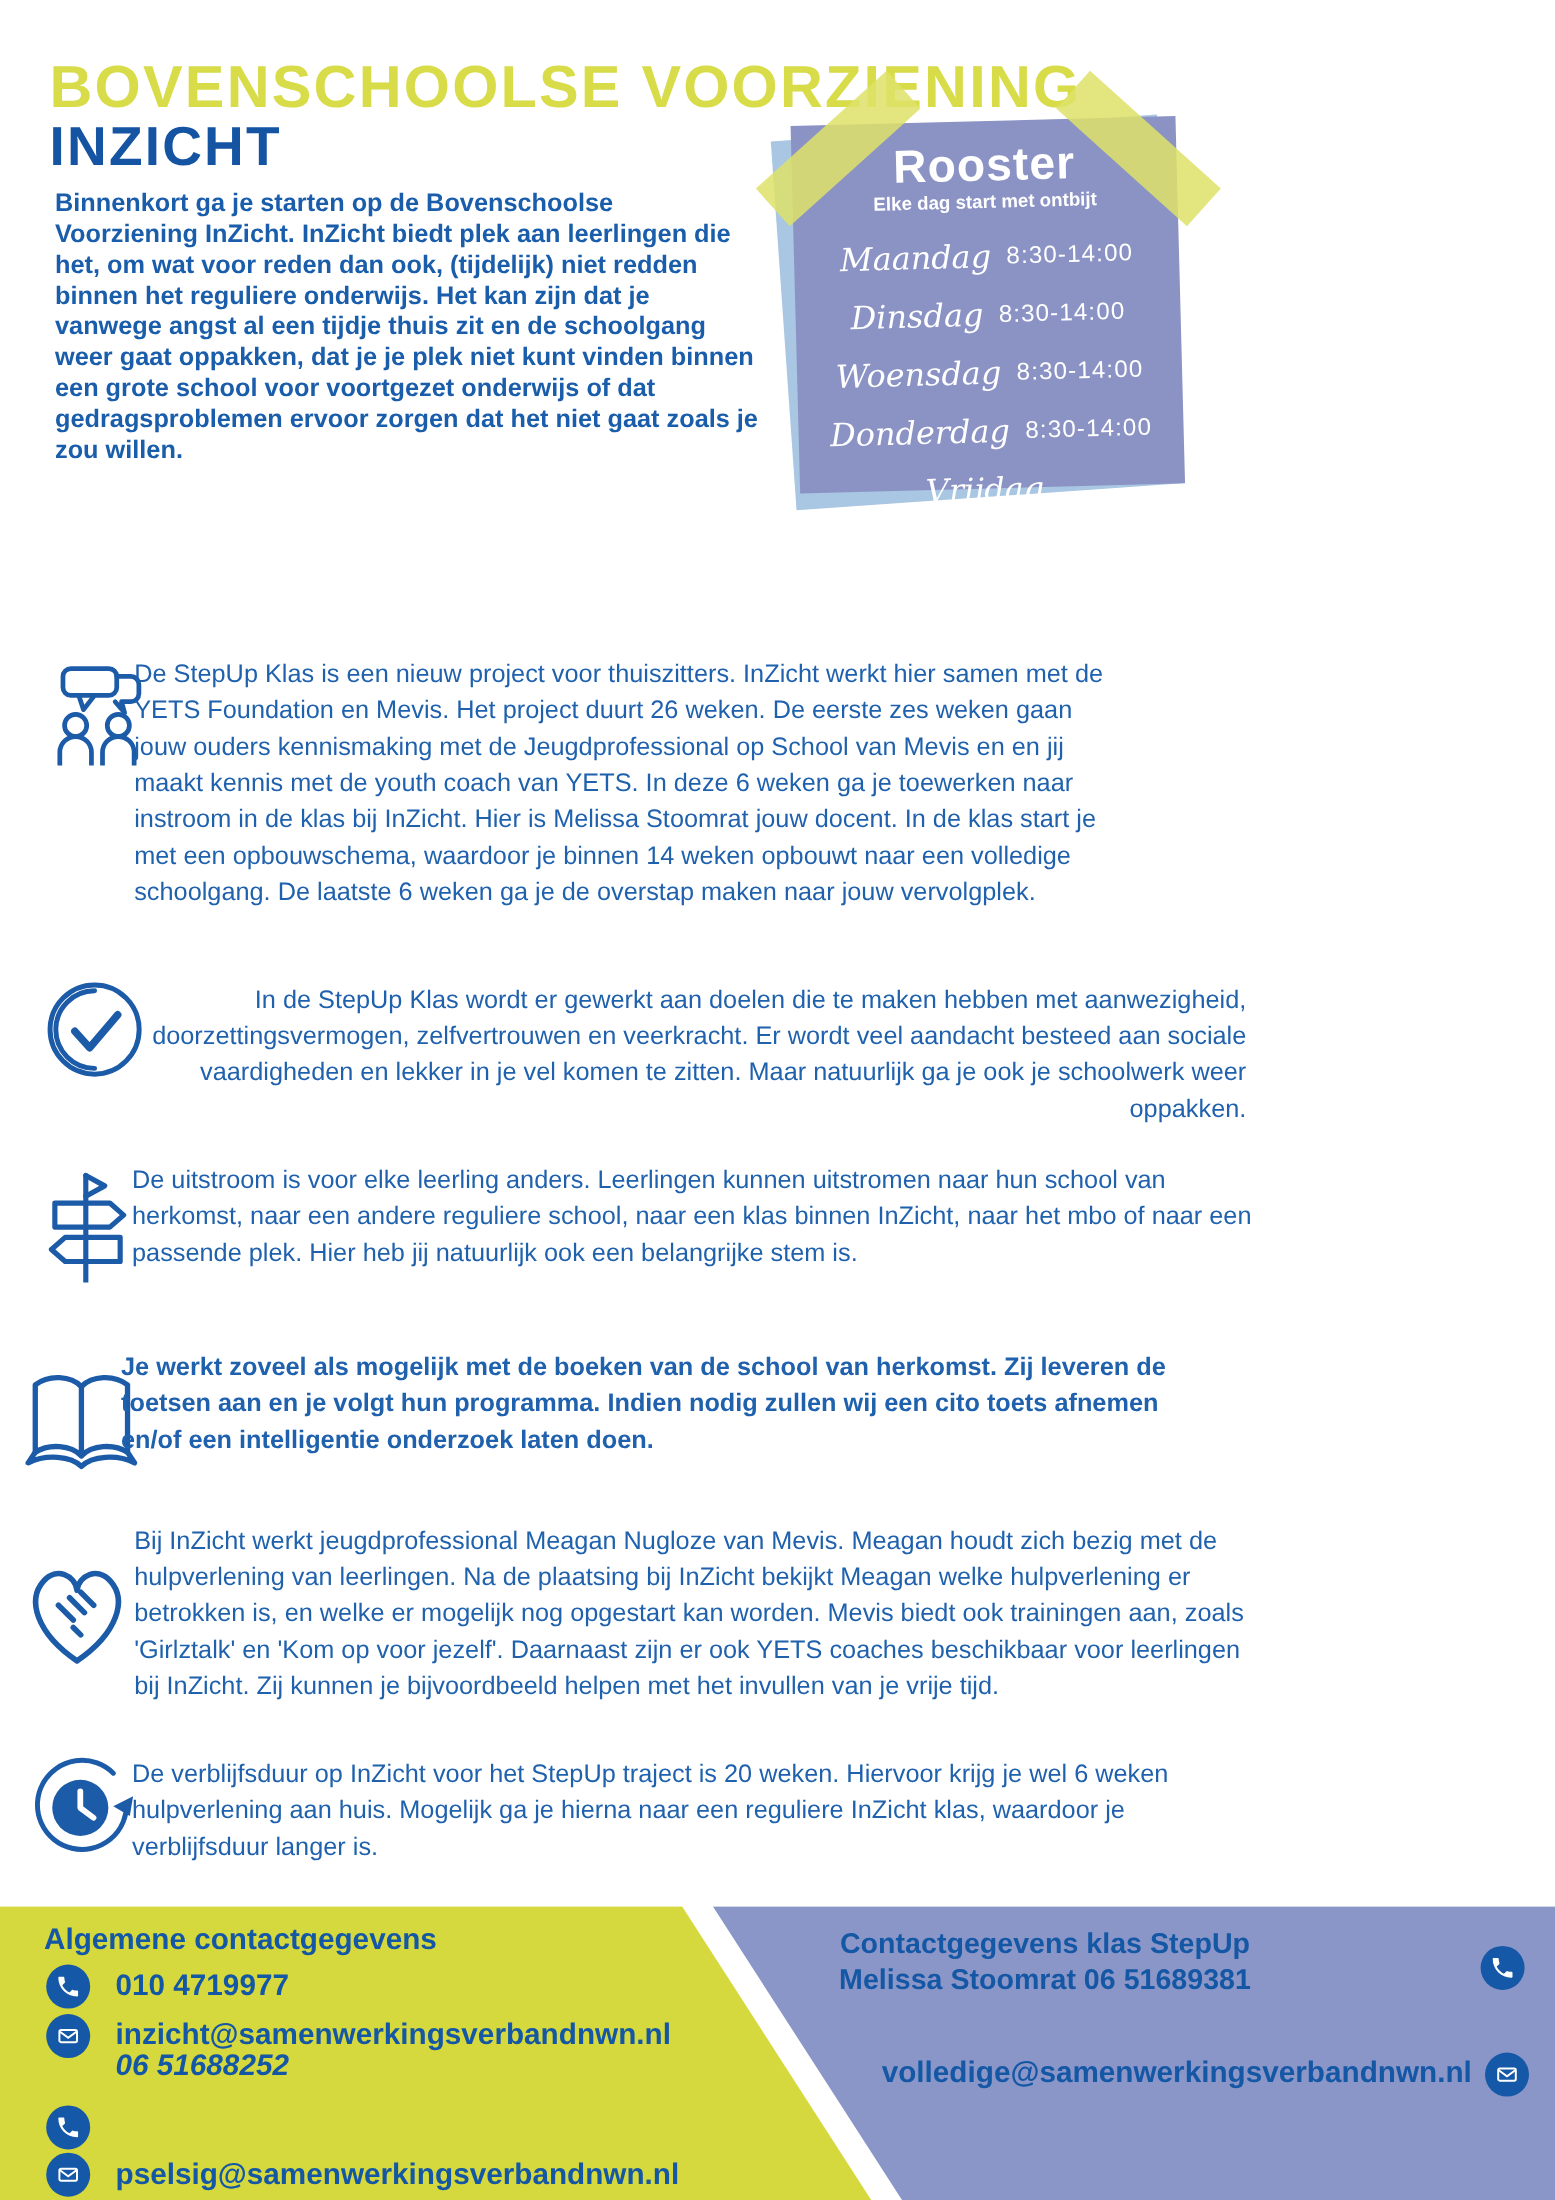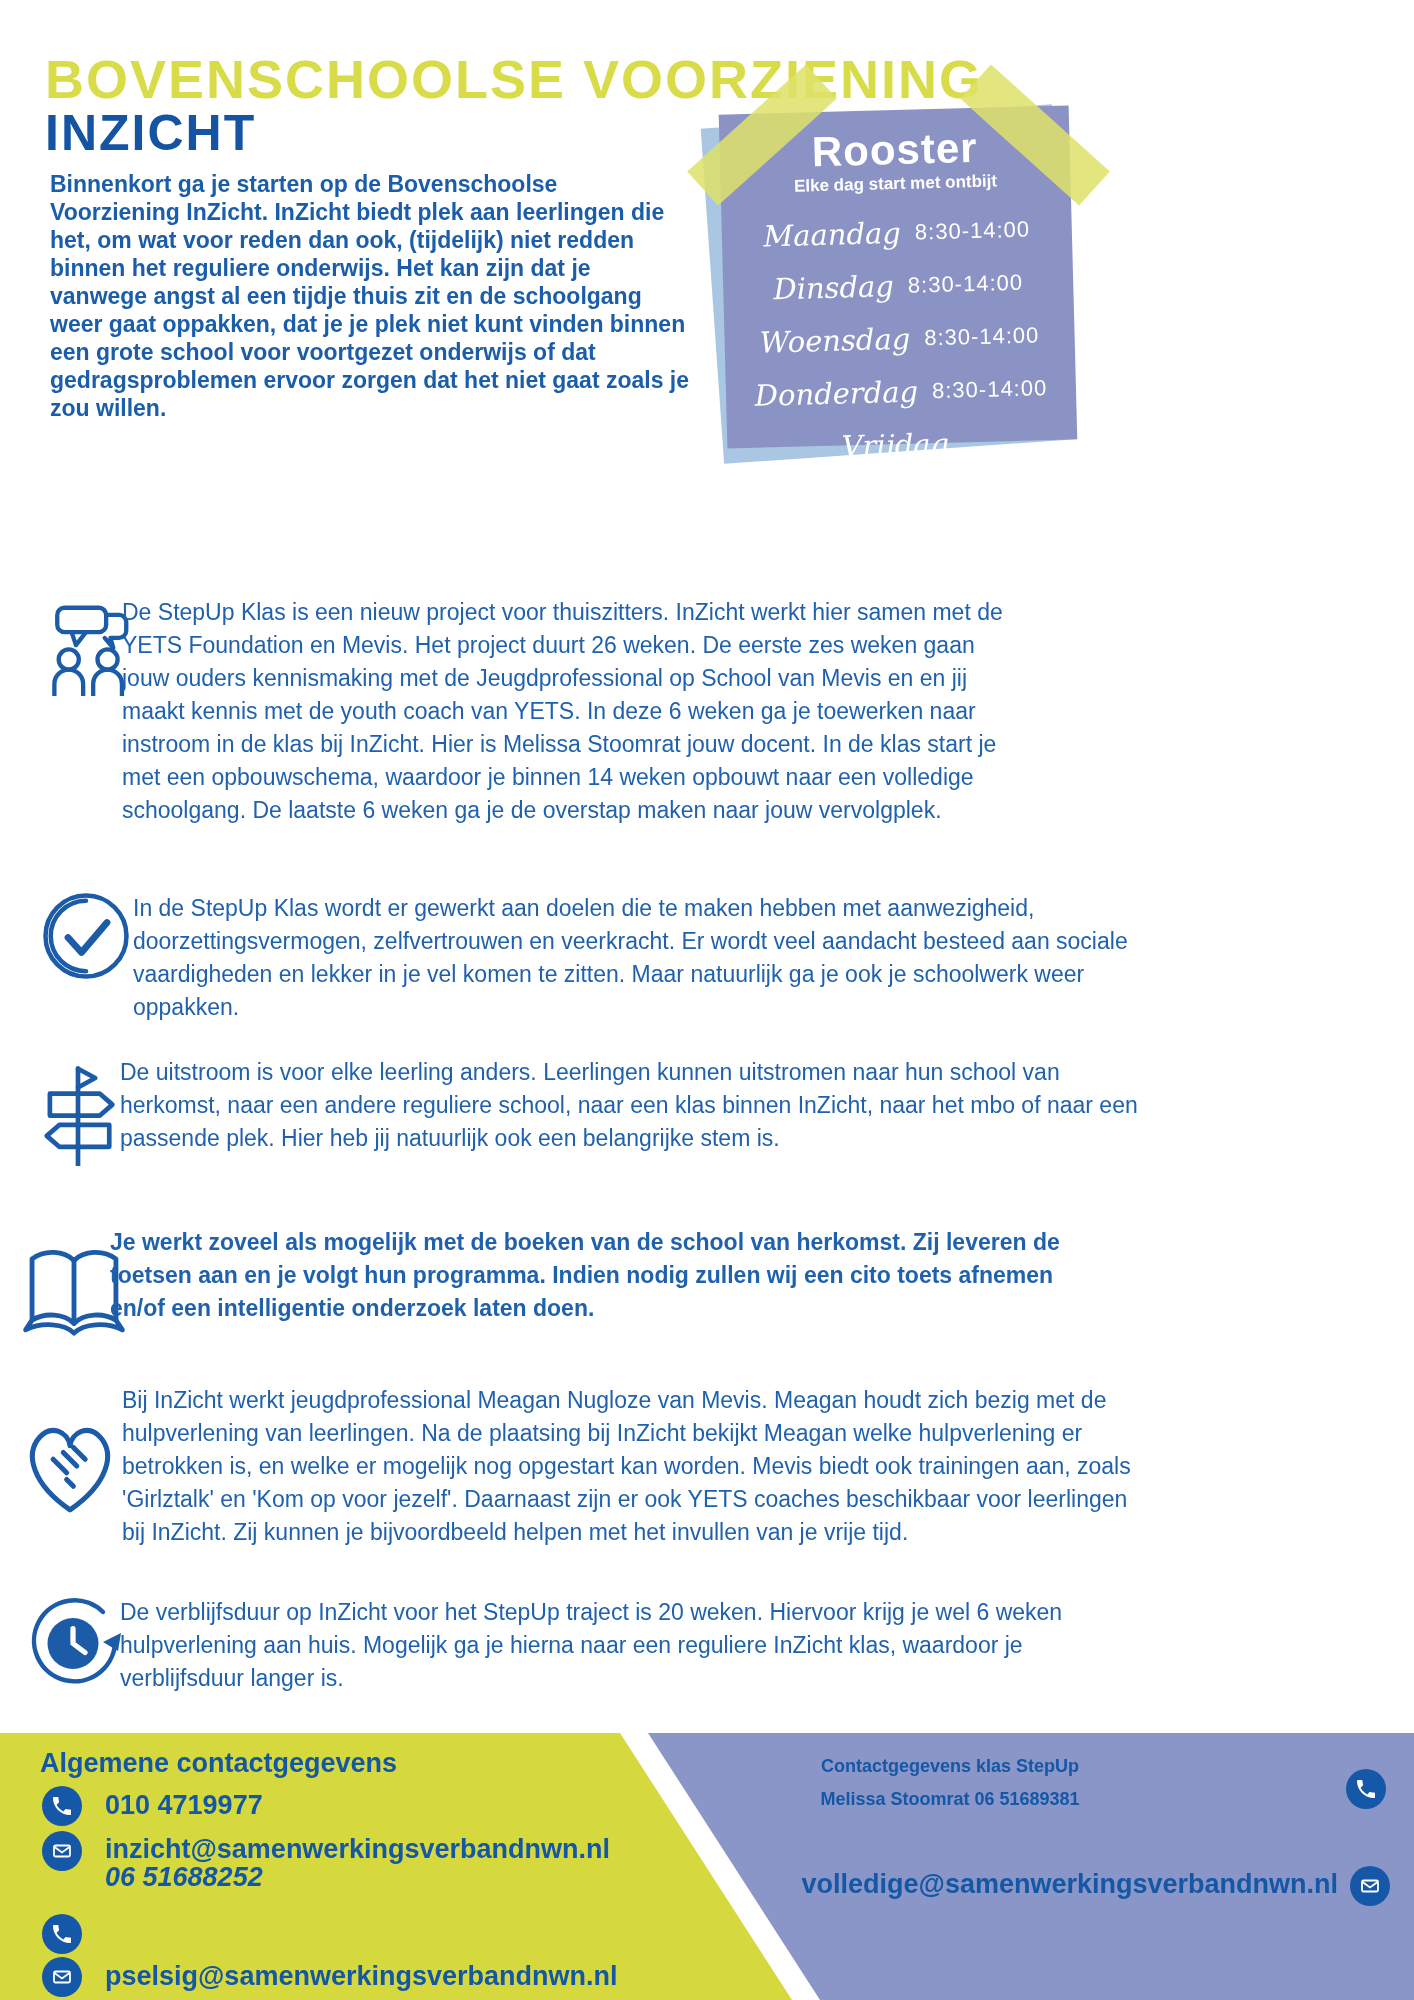--- a/index.html
+++ b/index.html
@@ -44,21 +44,21 @@
     position:absolute; width:160px; height:46px;
     background:#dee269; opacity:0.85;
   }
   .tape-left  { left:682px; top:112px; transform:rotate(-42deg); }
   .tape-right { left:955px;  top:112px; transform:rotate(42deg); }
   
   .section-text {
     position:absolute; color:#1f61ad; font-size:23px; line-height:33px;
   }
   .s1 { left:122px; top:596px;  width:905px;  }
-  .s2 { left:133px; top:892px;  width:1000px; }
+  .s2 { left:133px; top:892px;  width:1000px;text-align:right; }
   .s3 { left:120px; top:1056px; width:1040px; }
   .s4 { left:110px; top:1226px; width:1000px;font-weight:bold; }
   .s5 { left:122px; top:1384px; width:1015px; }
   .s6 { left:120px; top:1596px; width:990px;  }
   .sec-icon { position:absolute; }
   .i1 { left:40px; top:600px; }
   .i2 { left:38px; top:888px; }
   .i3 { left:28px; top:1062px; }
   .i4 { left:22px; top:1246px; }
   .i5 { left:16px; top:1412px; }
@@ -77,21 +77,21 @@
   }
   .f-head { position:absolute; font-size:27px; font-weight:700; color:#1457a5; white-space:nowrap; }
   .f-item { position:absolute; font-size:27px; font-weight:700; color:#1457a5; white-space:nowrap; }
   .circle-icon {
     position:absolute; width:40px; height:40px; border-radius:50%;
     background:#1558a7; display:flex; align-items:center; justify-content:center;
   }
   .circle-icon svg { width:24px; height:24px; }
   .fr-head {
     position:absolute; left:640px; top:1750px; width:620px; text-align:center;
-    font-size:18px; font-weight:700; color:#1457a5; line-height:33px;
+    font-size:26px; font-weight:700; color:#1457a5; line-height:33px;
   }
   .fr-mail {
     position:absolute; left:598px; top:1869px; width:740px; text-align:right;
     font-size:27px; font-weight:700; color:#1457a5; white-space:nowrap;
   }
 </style>
 </head>
 <body>
 
 <div class="page">

